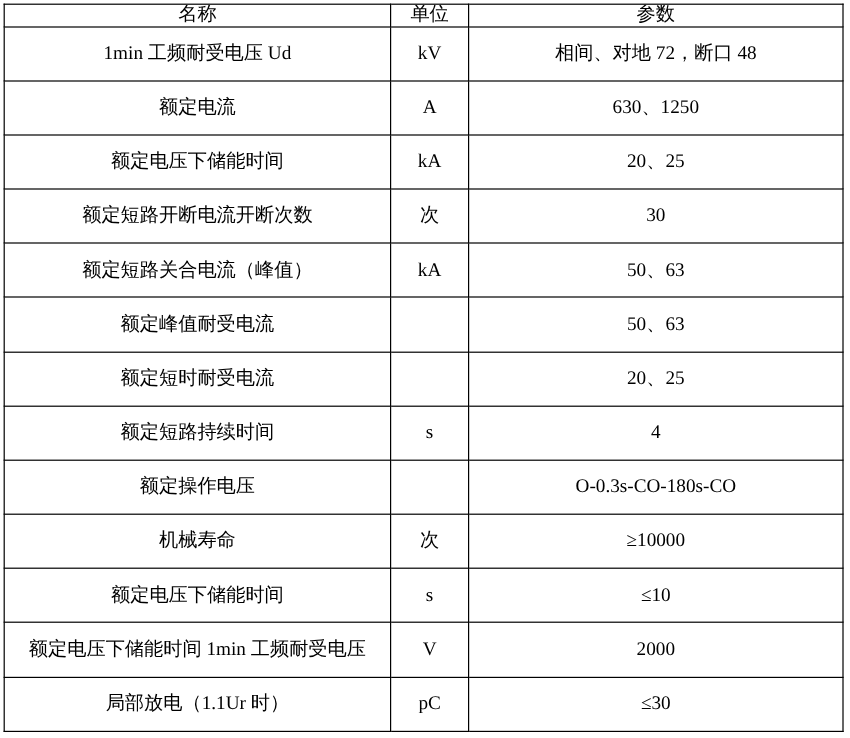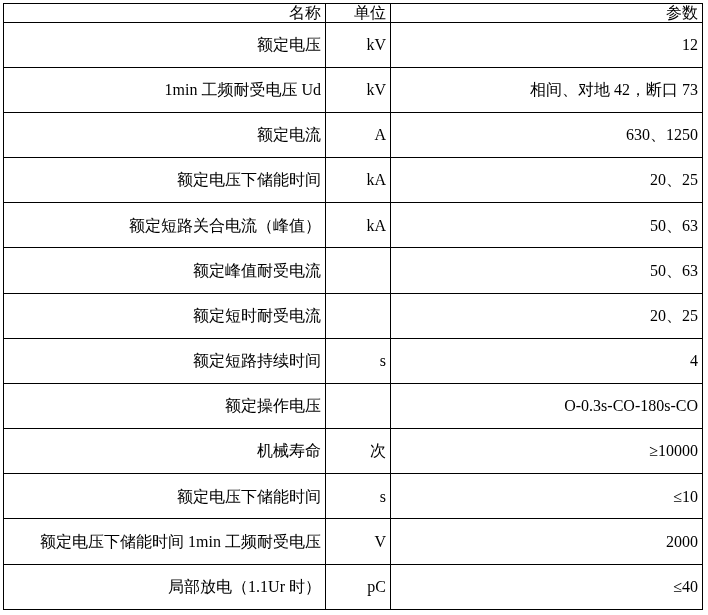--- a/index.html
+++ b/index.html
@@ -20,21 +20,21 @@
     top: 3px;
     width: 699px;
     height: 607px;
     border-collapse: collapse;
     table-layout: fixed;
     background: #ffffff;
   }
   table.spec-table th,
   table.spec-table td {
     border: 1px solid #000000;
-    text-align: right;
+    text-align: center;
     vertical-align: middle;
     font-size: 16px;
     font-weight: normal;
     line-height: 1.1;
     padding: 0 4px;
     white-space: nowrap;
     overflow: hidden;
     color: #000000;
   }
   col.col-name  { width: 322px; }
@@ -52,38 +52,38 @@
   </colgroup>
   <thead>
     <tr>
       <th>名称</th>
       <th>单位</th>
       <th>参数</th>
     </tr>
   </thead>
   <tbody>
     <tr>
-      <td>额定电压</td>
-      <td>kV</td>
-      <td>12</td>
-    </tr>
-    <tr>
       <td>1min 工频耐受电压 Ud</td>
       <td>kV</td>
-      <td>相间、对地 42，断口 73</td>
+      <td>相间、对地 72，断口 48</td>
     </tr>
     <tr>
       <td>额定电流</td>
       <td>A</td>
       <td>630、1250</td>
     </tr>
     <tr>
       <td>额定电压下储能时间</td>
       <td>kA</td>
       <td>20、25</td>
+    </tr>
+    <tr>
+      <td>额定短路开断电流开断次数</td>
+      <td>次</td>
+      <td>30</td>
     </tr>
     <tr>
       <td>额定短路关合电流（峰值）</td>
       <td>kA</td>
       <td>50、63</td>
     </tr>
     <tr>
       <td>额定峰值耐受电流</td>
       <td></td>
       <td>50、63</td>
@@ -114,16 +114,16 @@
       <td>≤10</td>
     </tr>
     <tr>
       <td>额定电压下储能时间 1min 工频耐受电压</td>
       <td>V</td>
       <td>2000</td>
     </tr>
     <tr>
       <td>局部放电（1.1Ur 时）</td>
       <td>pC</td>
-      <td>≤40</td>
+      <td>≤30</td>
     </tr>
   </tbody>
 </table>
 
 </body></html>

